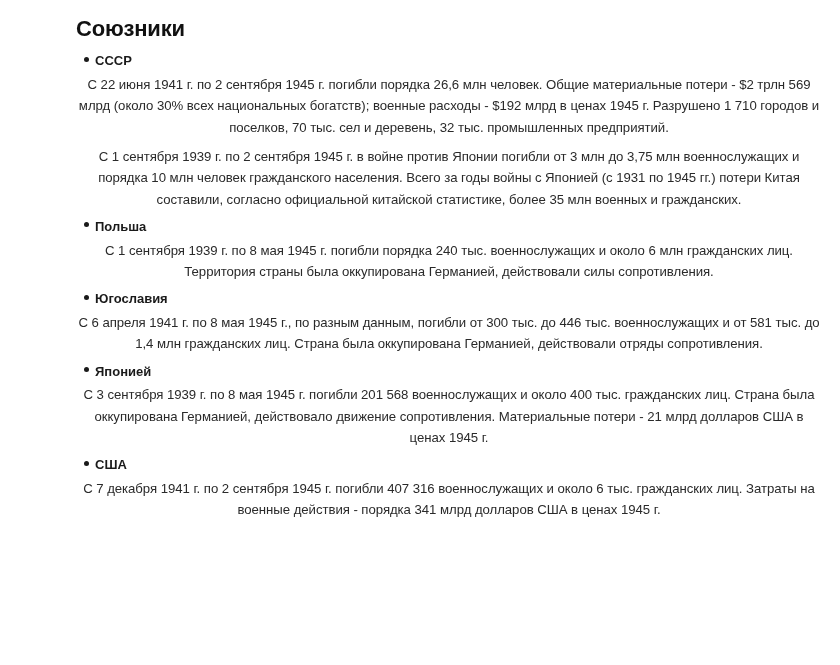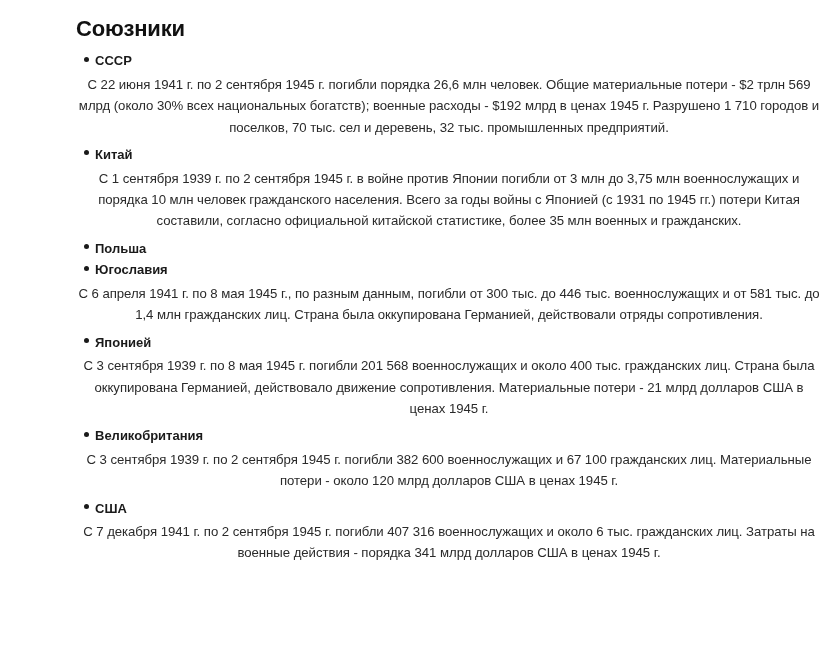--- a/index.html
+++ b/index.html
@@ -85,57 +85,47 @@
 
   <div class="section">
     <div class="section-heading">
       <span class="bullet-icon"></span>
       <span>СССР</span>
     </div>
     <p class="section-body">С 22 июня 1941 г. по 2 сентября 1945 г. погибли порядка 26,6 млн человек. Общие материальные потери - $2 трлн 569 млрд (около 30% всех национальных богатств); военные расходы - $192 млрд в ценах 1945 г. Разрушено 1 710 городов и поселков, 70 тыс. сел и деревень, 32 тыс. промышленных предприятий.</p>
   </div>
 
   <div class="section">
-    <div class="section-heading">
-      <span class="bullet-icon"></span>
-      <span>Китай</span>
-    </div>
     <p class="section-body">С 1 сентября 1939 г. по 2 сентября 1945 г. в войне против Японии погибли от 3 млн до 3,75 млн военнослужащих и порядка 10 млн человек гражданского населения. Всего за годы войны с Японией (с 1931 по 1945 гг.) потери Китая составили, согласно официальной китайской статистике, более 35 млн военных и гражданских.</p>
   </div>
 
   <div class="section">
     <div class="section-heading">
       <span class="bullet-icon"></span>
       <span>Польша</span>
     </div>
+    <p class="section-body">С 1 сентября 1939 г. по 8 мая 1945 г. погибли порядка 240 тыс. военнослужащих и около 6 млн гражданских лиц. Территория страны была оккупирована Германией, действовали силы сопротивления.</p>
   </div>
 
   <div class="section">
     <div class="section-heading">
       <span class="bullet-icon"></span>
       <span>Югославия</span>
     </div>
     <p class="section-body">С 6 апреля 1941 г. по 8 мая 1945 г., по разным данным, погибли от 300 тыс. до 446 тыс. военнослужащих и от 581 тыс. до 1,4 млн гражданских лиц. Страна была оккупирована Германией, действовали отряды сопротивления.</p>
   </div>
 
   <div class="section">
     <div class="section-heading">
       <span class="bullet-icon"></span>
       <span>Японией</span>
     </div>
     <p class="section-body">С 3 сентября 1939 г. по 8 мая 1945 г. погибли 201 568 военнослужащих и около 400 тыс. гражданских лиц. Страна была оккупирована Германией, действовало движение сопротивления. Материальные потери - 21 млрд долларов США в ценах 1945 г.</p>
   </div>
 
-  <div class="section">
-    <div class="section-heading">
-      <span class="bullet-icon"></span>
-      <span>Великобритания</span>
-    </div>
-    <p class="section-body">С 3 сентября 1939 г. по 2 сентября 1945 г. погибли 382 600 военнослужащих и 67 100 гражданских лиц. Материальные потери - около 120 млрд долларов США в ценах 1945 г.</p>
-  </div>
 
   <div class="section">
     <div class="section-heading">
       <span class="bullet-icon"></span>
       <span>США</span>
     </div>
     <p class="section-body">С 7 декабря 1941 г. по 2 сентября 1945 г. погибли 407 316 военнослужащих и около 6 тыс. гражданских лиц. Затраты на военные действия - порядка 341 млрд долларов США в ценах 1945 г.</p>
   </div>
 
 </div>

